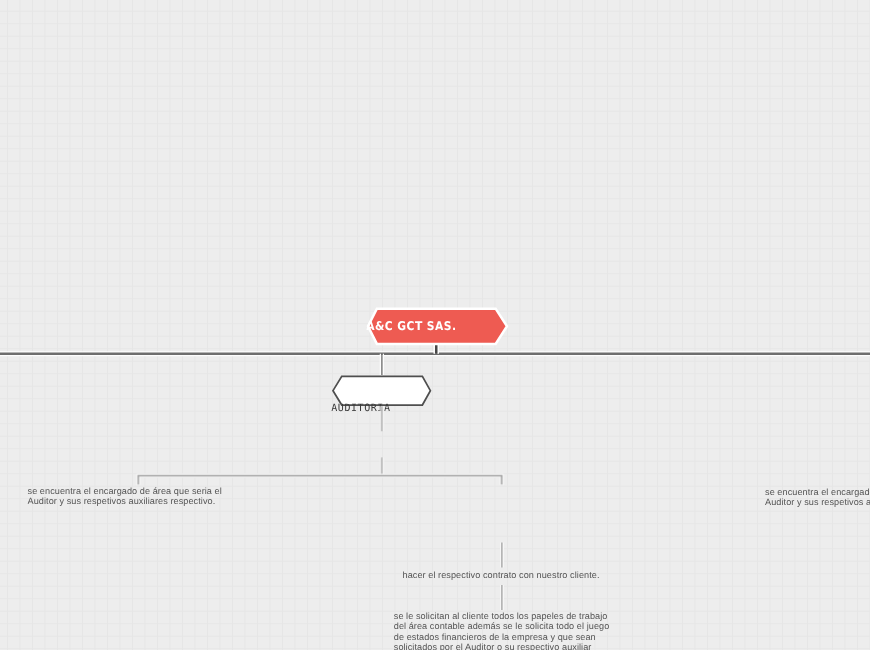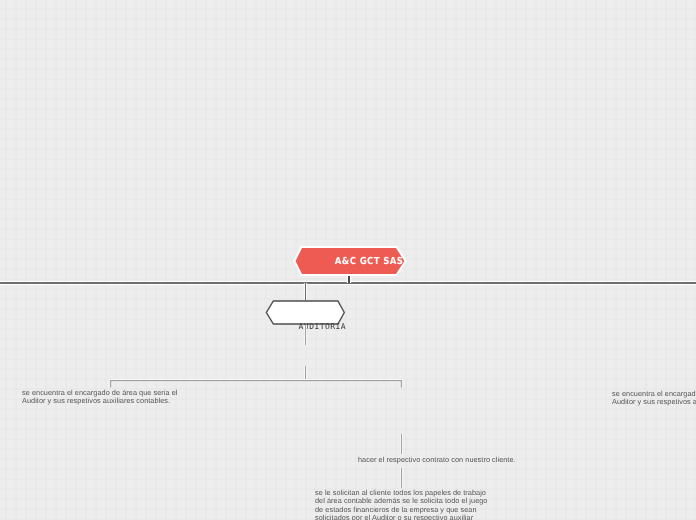--- a/index.html
+++ b/index.html
@@ -22,21 +22,21 @@
   .hline{position:absolute;height:2px;background:#6e6e6e;
      box-shadow:0 -1px 0 0 #fdfdfd, 0 1px 0 0 #fdfdfd;}
   .vline{position:absolute;width:1.5px;background:#6e6e6e;
      box-shadow:-1.2px 0 0 0 #fdfdfd, 1.2px 0 0 0 #fdfdfd;}
   .vline.strong{width:2px;background:#484848;}
   .lgt-v{position:absolute;width:1.25px;background:#a2a2a2;
      box-shadow:-1px 0 0 0 #f6f6f6, 1.2px 0 0 0 #f6f6f6;}
   .hexwrap{position:absolute;}
   .hexwrap svg{position:absolute;left:0;top:0;}
   .hexlabel{position:absolute;will-change:transform;left:0;top:0;width:100%;height:100%;
-     display:flex;align-items:center;justify-content:flex-end;white-space:nowrap;}
+     display:flex;align-items:center;justify-content:flex-start;white-space:nowrap;}
   .root-node-label{font-family:"DejaVu Sans",sans-serif;color:#fff;font-weight:bold;font-size:8.6px;letter-spacing:0.35px;
      transform:scaleY(1.12) translateY(0.9px);transform-origin:center;}
 
   .branch-label{
     font-family:"DejaVu Sans Mono", monospace;
     color:#3a3a3a;font-weight:normal;font-size:8px;letter-spacing:0.45px;
     transform:translateY(0.5px);transform-origin:center;margin-top:26px;
   }
 
   .txt{
@@ -77,26 +77,26 @@
 
 
   <div class="lgt-v" style="left:305px;top:366px;height:15px;"></div>
 
   <svg class="splitsvg" width="300" height="14" viewBox="0 0 300 14" style="position:absolute;left:106px;top:375px;">
     <path d="M4.6,13 L4.6,5.6 L295.4,5.6 L295.4,13" fill="none" stroke="#f6f6f6" stroke-width="3.2"></path>
     <path d="M4.6,12.6 L4.6,5.6 L295.4,5.6 L295.4,12.6" fill="none" stroke="#a2a2a2" stroke-width="1.25"></path>
   </svg>
 
   <div class="txt" style="left:22px;top:389px;width:220px;">se encuentra el encargado de área que seria el
-Auditor y sus respetivos auxiliares contables.</div>
+Auditor y sus respetivos auxiliares respectivo.</div>
 
 
   <div class="lgt-v" style="left:401px;top:434px;height:20px;"></div>
 
-  <div class="txt" style="left:322px;top:456px;width:220px;margin-left:36px;">hacer el respectivo contrato con nuestro cliente.</div>
+  <div class="txt" style="left:322px;top:456px;width:220px;">hacer el respectivo contrato con nuestro cliente.</div>
 
   <div class="lgt-v" style="left:401px;top:468px;height:20px;"></div>
 
   <div class="txt" style="left:315px;top:489px;width:230px;">se le solicitan al cliente todos los papeles de trabajo
 del área contable además se le solicita todo el juego
 de estados financieros de la empresa y que sean
 solicitados por el Auditor o su respectivo auxiliar</div>
 
   <div class="txt" style="left:612px;top:390px;width:220px;">se encuentra el encargado de área que seria el
 Auditor y sus respetivos auxiliares contables.</div>

